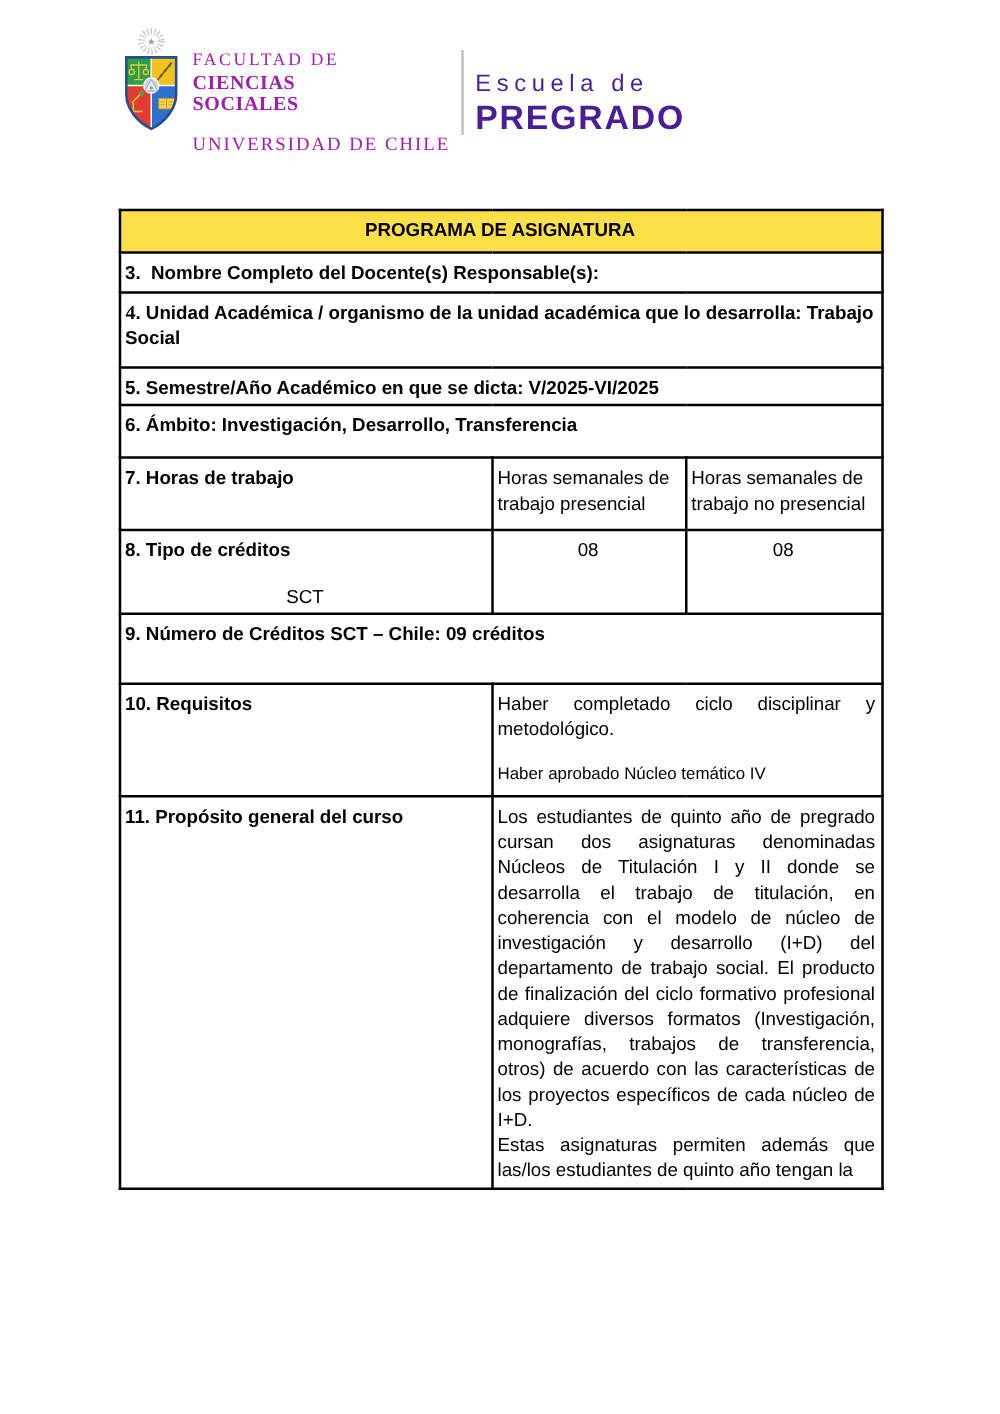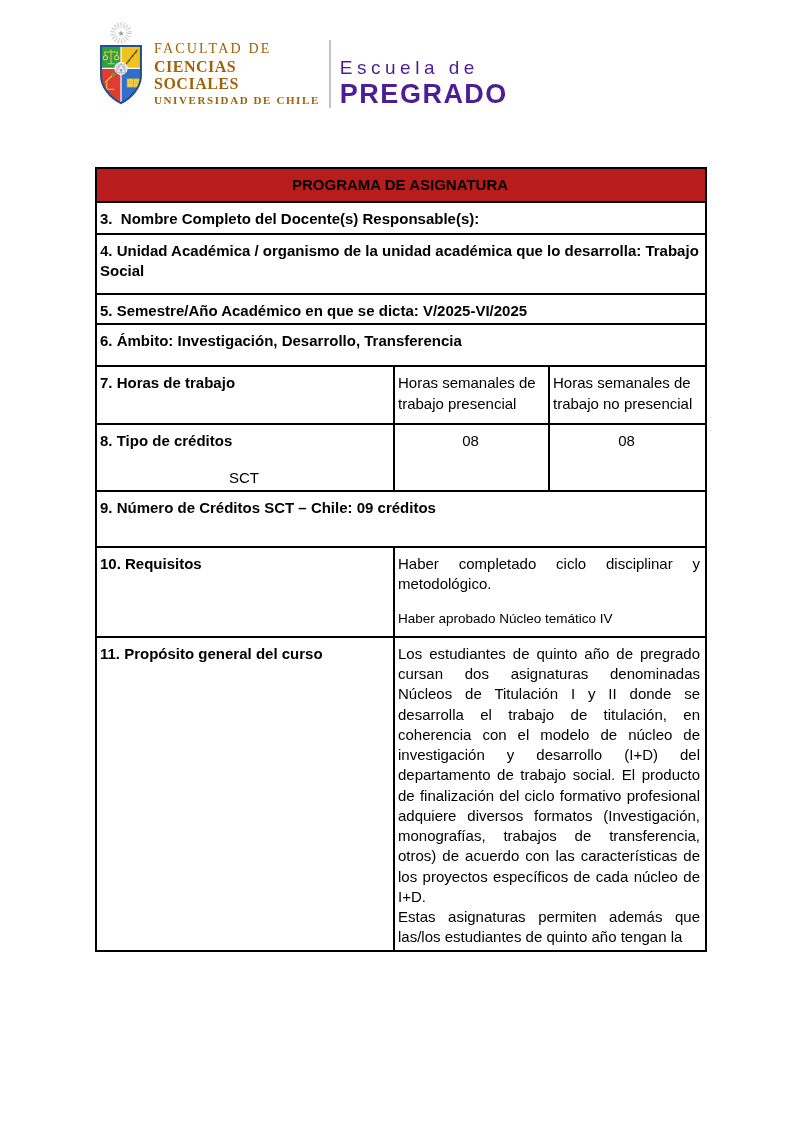--- a/index.html
+++ b/index.html
@@ -14,26 +14,26 @@
   }
   
   .logo{
     position:absolute;left:95px;top:14px;
     display:flex;align-items:flex-start;
   }
   .crest{flex:0 0 auto;}
   .faculty-col{
     margin-left:7px;margin-top:28px;
     font-family:"Liberation Serif", serif;
-    color:#a16207;line-height:1;
+    color:#a21caf;line-height:1;
     white-space:nowrap;
   }
   .faculty-line1{font-size:14px;letter-spacing:2.2px;margin-bottom:3px;}
   .faculty-line2,.faculty-line3{font-size:16px;font-weight:bold;letter-spacing:.5px;margin-bottom:1px;}
-  .faculty-line4{font-size:11px;letter-spacing:1.6px;margin-top:3px;font-weight:bold;}
+  .faculty-line4{font-size:15px;letter-spacing:1.6px;margin-top:17px;font-weight:normal;}
   .logo-divider{
     width:2px;height:68px;background:#c2c2c2;
     margin:26px 9px 0 9px;flex:0 0 auto;
   }
   .school-col{
     margin-top:44px;line-height:1;white-space:nowrap;
     color:#4c1d95;
   }
   .school-line1{font-size:19px;letter-spacing:4.5px;margin-bottom:4px;}
   .school-line2{font-size:27px;font-weight:bold;letter-spacing:1.5px;}
@@ -42,21 +42,21 @@
     position:absolute;left:95px;top:167px;
     width:610px;border-collapse:collapse;table-layout:fixed;
   }
   table.syllabus td{
     border:2px solid #000;
     vertical-align:top;
     padding:6px 5px 2px 3px;
     font-size:15px;line-height:1.35;
     overflow:hidden;
   }
-  .hdr-cell{background:#b91c1c;text-align:center;font-weight:bold;}
+  .hdr-cell{background:#fde047;text-align:center;font-weight:bold;}
   .b{font-weight:bold;}
   .pre{white-space:pre-wrap;}
   .just{text-align:justify;}
   .ctr{text-align:center;}
   .tall-lines{line-height:1.75;border-radius:30px;}
   .sct-sub{text-align:center;margin-top:16px;font-weight:normal;}
   .req2{margin-top:16px;font-size:13.5px;}
   .para2{margin-top:0;}
 </style>
 </head>

